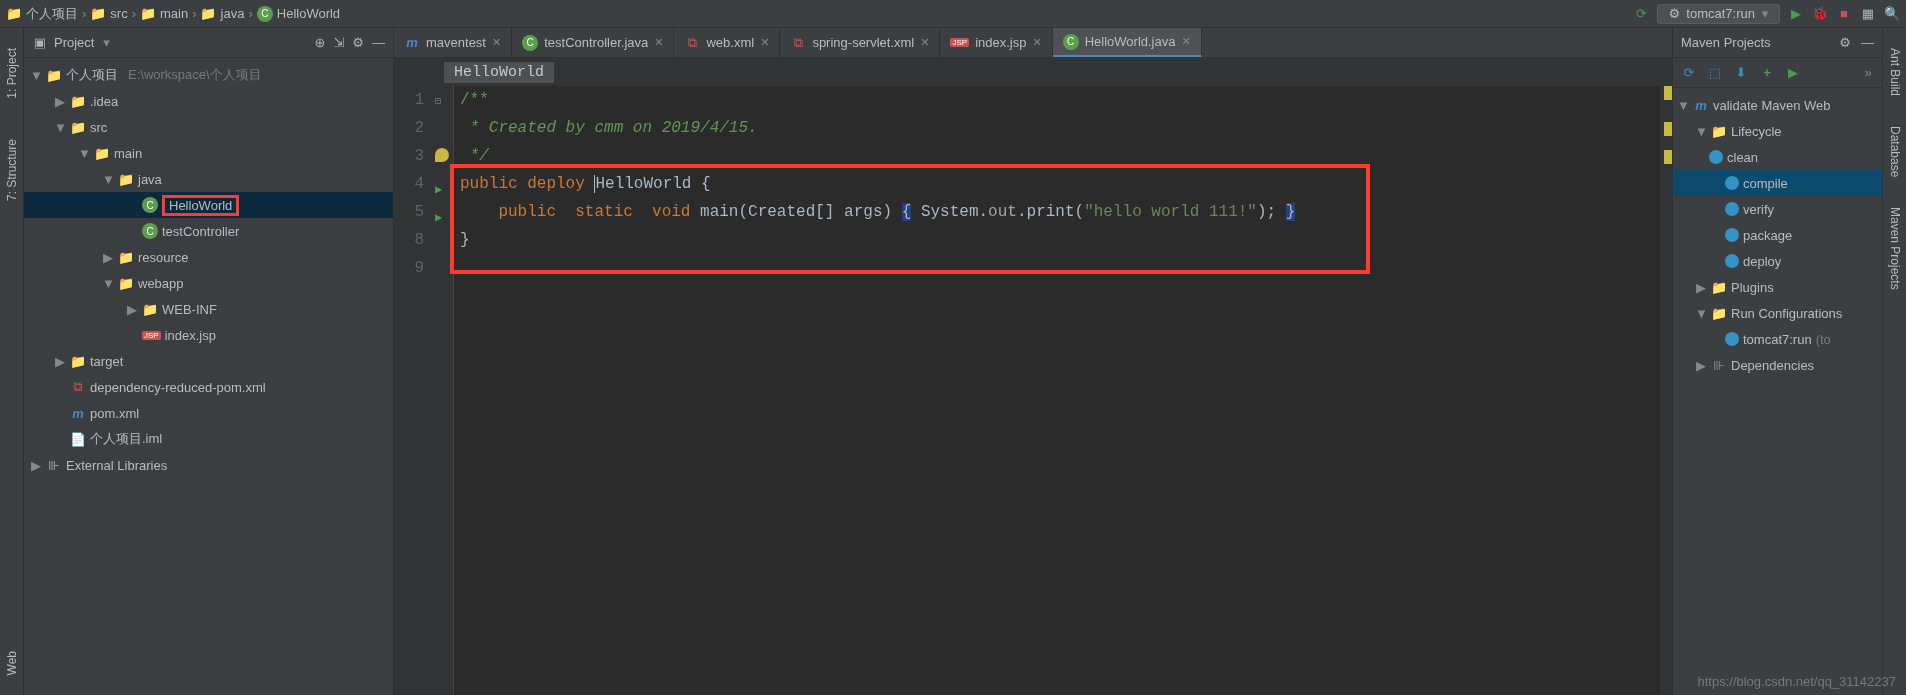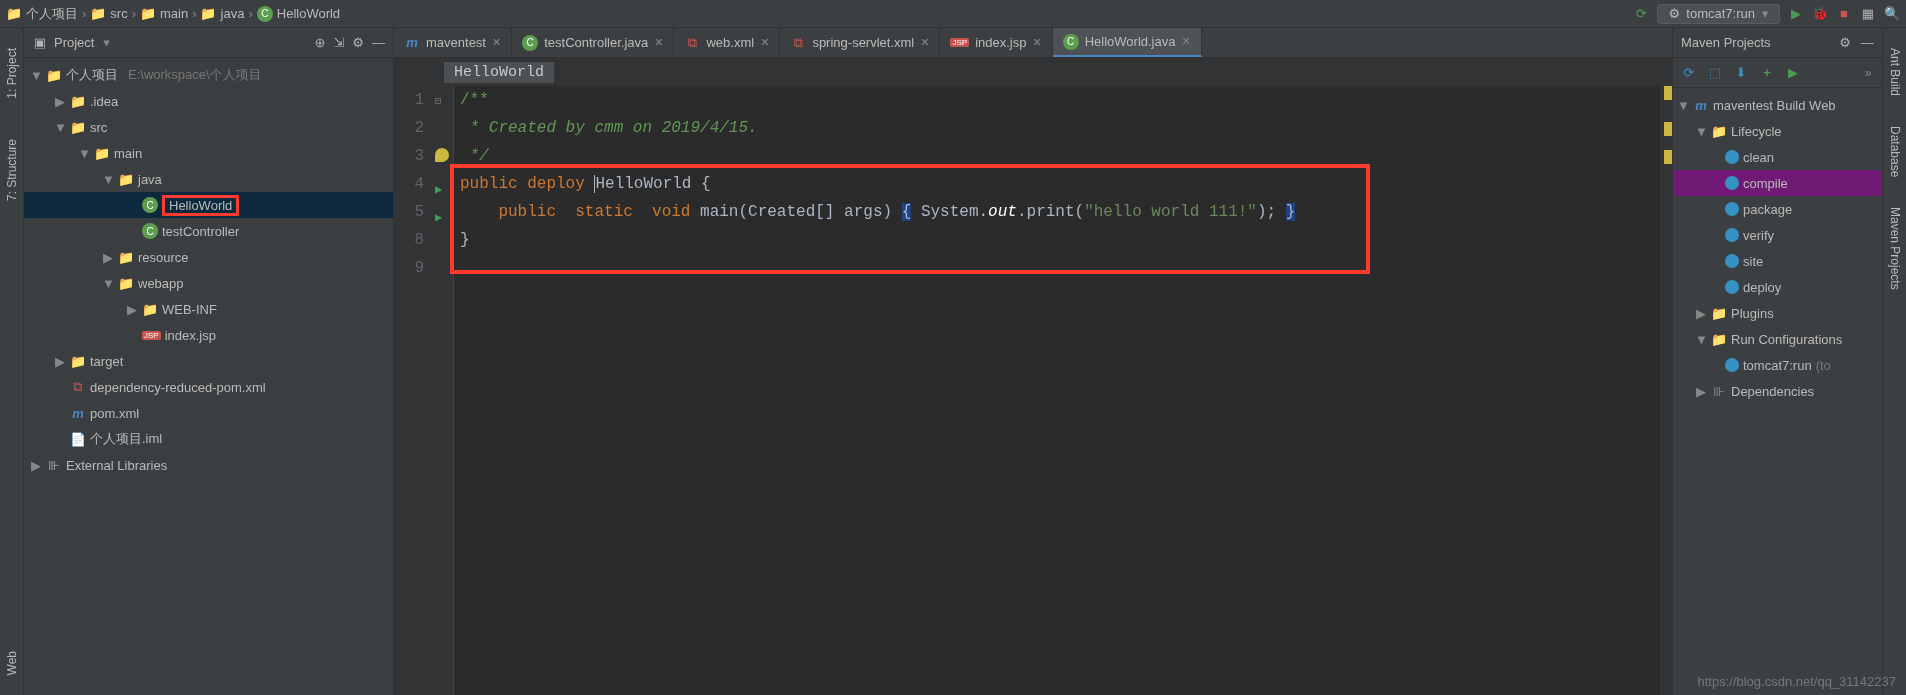--- a/index.html
+++ b/index.html
@@ -94,21 +94,21 @@
 .gutter-ln { width:38px; text-align:right; padding-right:8px; color:#606366; background:#313335; }
 .gutter-mk { width:22px; background:#313335; border-right:1px solid #444; position:relative;}
 .code-lines { flex:1; padding-left:6px; position:relative; }
 .code-lines .line { height:28px; white-space:pre; }
 .kw { color:#cc7832; }
 .str { color:#6a8759; font-style:normal;}
 .com { color:#629755; font-style:italic;font-family:Liberation Mono, monospace; }
 .comstar { color:#629755; }
 .fn { color:#a9b7c6; }
 .cls { color:#a9b7c6; }
-.flditalic { color:#ffffff; font-style:italic; }
+.flditalic { color:#a3a3a3; }
 .plain { color:#a9b7c6; }
 .hl-box { background:#214283; }
 .cursor-line { border-left:1px solid #bbb; }
 .red-editor-box {
   position:absolute; border:4px solid #ff3b30; pointer-events:none;
 }
 .right-strip { width:12px; background:#313335; position:relative; }
 .right-strip .mark-y { position:absolute; right:0; width:8px; height:14px; background:#cbb840; }
 .maven-panel {
   width: 210px; background:#3c3f41; border-left:1px solid #323232;
@@ -117,21 +117,21 @@
 .maven-header {
   height:30px; display:flex; align-items:center; justify-content:space-between;
   padding:0 8px; border-bottom:1px solid #323232;
 }
 .maven-toolbar {
   height:30px; display:flex; align-items:center; gap:10px; padding:0 8px;
   border-bottom:1px solid #323232;
 }
 .maven-tree { padding:4px 0; overflow:hidden; }
 .m-row { display:flex; align-items:center; height:26px; gap:4px; }
-.m-row.sel { background:#701a75; }
+.m-row.sel { background:#0c4a6e; }
 .m-row .label { color:#bbb; white-space:nowrap; }
 .m-row .hint { color:#787878; }
 .gear-life { width:14px;height:14px;border-radius:50%;background:#3592c4;display:inline-block; }
 .right-rail {
   width:24px; background:#3c3f41; border-left:1px solid #323232;
   display:flex; flex-direction:column; align-items:center; padding-top:20px; gap:30px;
 }
 .watermark {
   position:absolute; right:10px; bottom:6px; color:#777; font-size:13px;
 }
@@ -376,47 +376,43 @@
       <span class="icon icon-download">⬚</span>
       <span class="icon icon-download">⬇</span>
       <span class="icon icon-plus">+</span>
       <span class="icon icon-play">▶</span>
       <span class="chev" style="margin-left:auto">»</span>
     </div>
     <div class="maven-tree">
       <div class="m-row" style="padding-left:4px">
         <span class="chev">▼</span>
           <span class="icon icon-m">m</span>
-        <span class="label">maventest Build Web</span>
+        <span class="label">validate Maven Web</span>
       </div>
       <div class="m-row" style="padding-left:22px">
         <span class="chev">▼</span>
           <span class="icon" style="color:#5995b5">📁</span>
         <span class="label">Lifecycle</span>
       </div>
       <div id="lifecycle-body">
-          <div class="m-row" style="padding-left:52px">
+          <div class="m-row" style="padding-left:36px">
             <span class="gear-life"></span>
             <span class="label">clean</span>
           </div>
           <div class="m-row sel" style="padding-left:52px">
             <span class="gear-life"></span>
             <span class="label">compile</span>
           </div>
           <div class="m-row" style="padding-left:52px">
             <span class="gear-life"></span>
-            <span class="label">package</span>
+            <span class="label">verify</span>
           </div>
           <div class="m-row" style="padding-left:52px">
             <span class="gear-life"></span>
-            <span class="label">verify</span>
-          </div>
-          <div class="m-row" style="padding-left:52px">
-            <span class="gear-life"></span>
-            <span class="label">site</span>
+            <span class="label">package</span>
           </div>
           <div class="m-row" style="padding-left:52px">
             <span class="gear-life"></span>
             <span class="label">deploy</span>
           </div>
         </div>
       <div class="m-row" style="padding-left:22px">
         <span class="chev">▶</span>
           <span class="icon" style="color:#5995b5">📁</span>
         <span class="label">Plugins</span>

